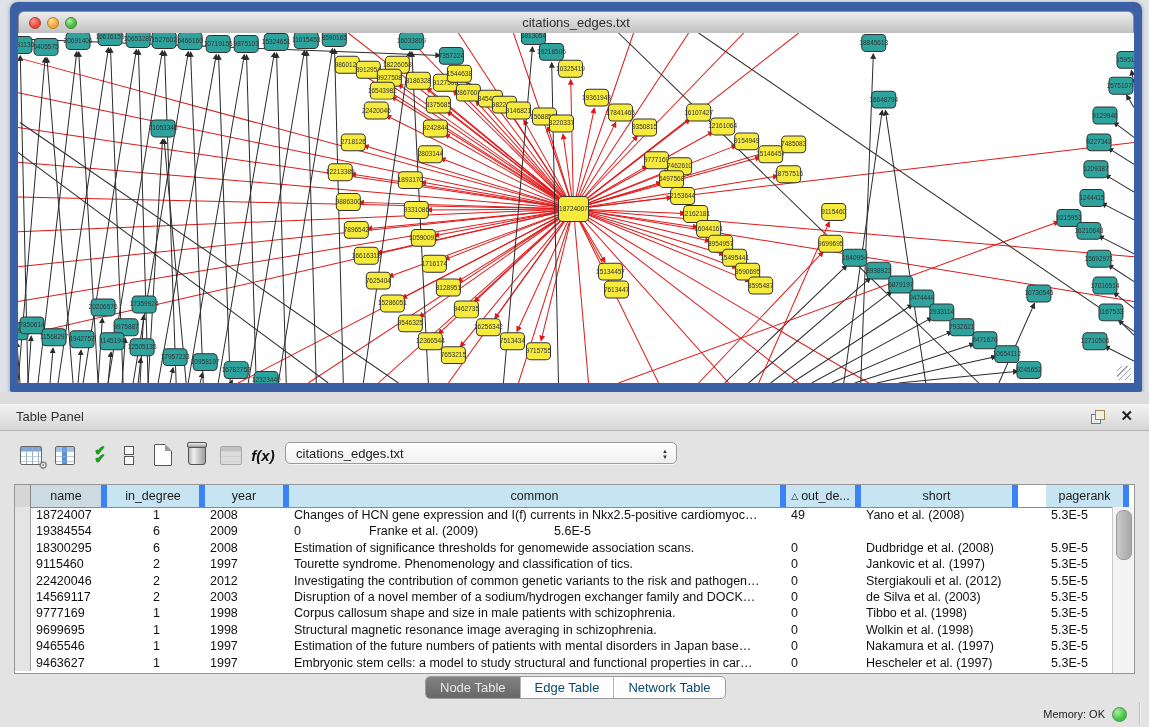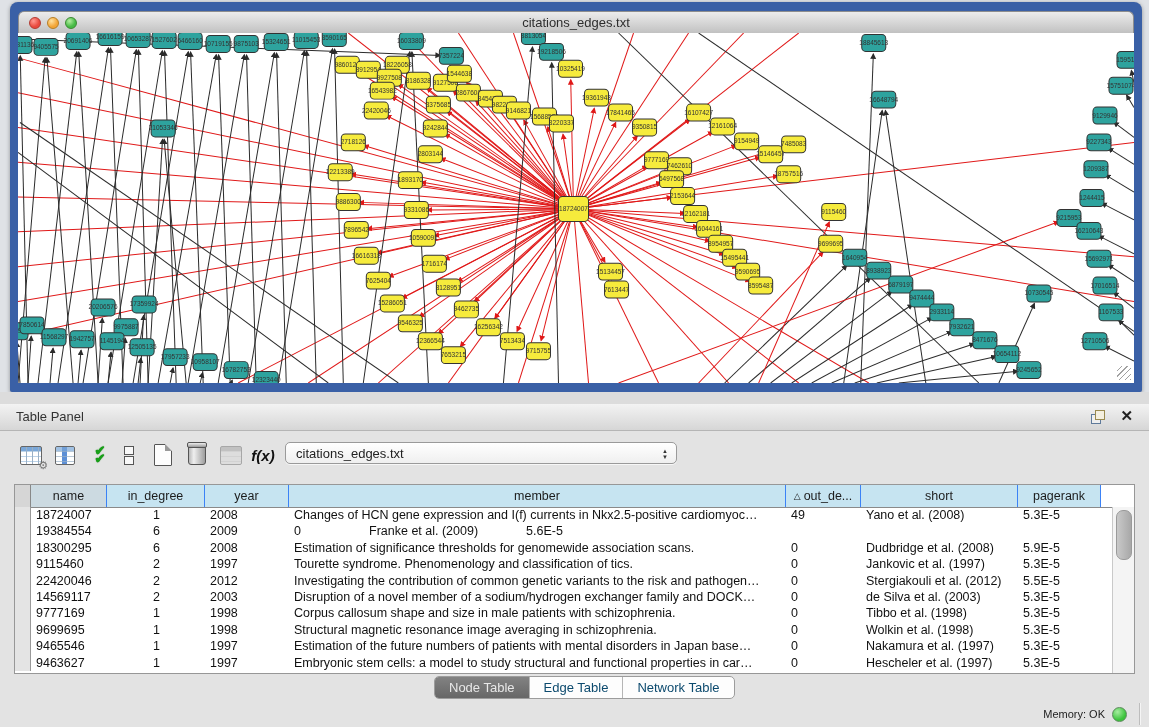--- a/index.html
+++ b/index.html
@@ -71,44 +71,44 @@
      background:linear-gradient(#ffffff,#efefef);box-shadow:0 1px 0 rgba(255,255,255,.7);
      font-size:13px;color:#222;line-height:22px;padding-left:10px;box-sizing:border-box;}
   .combo .stepper{position:absolute;right:8px;top:0;height:22px;display:flex;flex-direction:column;
      justify-content:center;font-size:6px;line-height:6px;color:#333;}
 
   
   .dtable{position:absolute;left:14px;top:80px;width:1121px;height:190px;background:#fff;
           border:1px solid #979797;box-sizing:border-box;}
   .thead{position:absolute;left:0;top:0;width:100%;height:22px;display:flex;
          border-bottom:1px solid #8a8a8a;font-size:12.5px;color:#1c1c1c;}
-  .th{box-sizing:border-box;border-right:1px solid #3b82f6;background:#c6e4f1;
+  .th{box-sizing:border-box;border-right:6px solid #3b82f6;background:#c6e4f1;
       display:flex;align-items:center;justify-content:center;overflow:hidden;white-space:nowrap;}
   .th.gutter{background:#d6d6d6;border-right:1px solid #888;}
   .th.namecol{background:#ccdae1;}
   .sortmark{font-size:9px;margin-right:3px;}
   .tbody{position:absolute;left:0;top:22px;right:21px;bottom:0;overflow:hidden;}
   .trow{display:flex;height:16.4px;font-size:12.5px;color:#111;white-space:nowrap;}
   .td{box-sizing:border-box;overflow:hidden;padding:1px 4px 0 5px;}
   .td.gutter{background:#e4e4e4;border-right:1px solid #999;padding:0;}
   .c-gutter{width:16px;flex:none;}
   .c-name{width:76px;flex:none;}
   .c-in{width:98px;flex:none;text-align:center;}
   .c-year{width:84px;flex:none;}
   .c-title{width:497px;flex:none;}
   .c-out{width:75px;flex:none;}
   .c-short{width:157px;flex:none;}
-  .c-pr{width:83px;flex:none;}
+  .c-pr{width:83px;flex:none;margin-left:28px;}
   .vscroll{position:absolute;right:0;top:22px;bottom:0;width:21px;background:#f4f4f4;border-left:1px solid #c9c9c9;}
   .vthumb{position:absolute;left:3px;top:3px;width:14px;height:48px;border-radius:7px;
           background:linear-gradient(90deg,#c9c9c9,#a8a8a8);border:1px solid #9a9a9a;}
 
   
   .tabs{position:absolute;left:425px;top:272px;height:21px;display:flex;border:1px solid #9c9c9c;
-        border-radius:5px;overflow:hidden;background:#fdfdfd;font-size:13px;margin-left:9px;}
+        border-radius:5px;overflow:hidden;background:#fdfdfd;font-size:13px;}
   .tab{padding:0 14px;line-height:21px;color:#0c4a6e;border-right:1px solid #b5b5b5;}
   .tab:last-child{border-right:none;text-align:center;}
   .tab.selected{background:linear-gradient(#828282,#676767);color:#e8e8e8;}
 
   
   .statusbar{position:absolute;left:0;bottom:0;width:100%;height:26px;}
   .mem-label{position:absolute;right:44px;top:7px;font-size:11px;color:#222;}
   .mem-dot{position:absolute;right:22px;top:6px;width:13px;height:13px;border-radius:50%;
            background:radial-gradient(circle at 35% 30%,#a6eda0,#3cc43c 65%);border:1px solid #5a8a5a;}
   .status-div{position:absolute;right:8px;top:2px;width:1px;height:22px;background:#bdbdbd;border-right:1px solid #f5f5f5;}
@@ -587,21 +587,21 @@
           </span>
       </div>
     </div>
 
     <div class="dtable">
       <div class="thead" id="thead">
           <div class="th gutter c-gutter"></div>
           <div class="th c-name namecol">name</div>
           <div class="th c-in">in_degree</div>
           <div class="th c-year">year</div>
-          <div class="th c-title">member</div>
+          <div class="th c-title">common</div>
           <div class="th c-out"><span class="sortmark">△</span>out_de...</div>
           <div class="th c-short">short</div>
           <div class="th c-pr">pagerank</div>
         </div>
       <div class="tbody" id="tbody">
           <div class="trow">
             <div class="td gutter c-gutter"></div>
             <div class="td c-name">18724007</div>
             <div class="td c-in">1</div>
             <div class="td c-year">2008</div>

